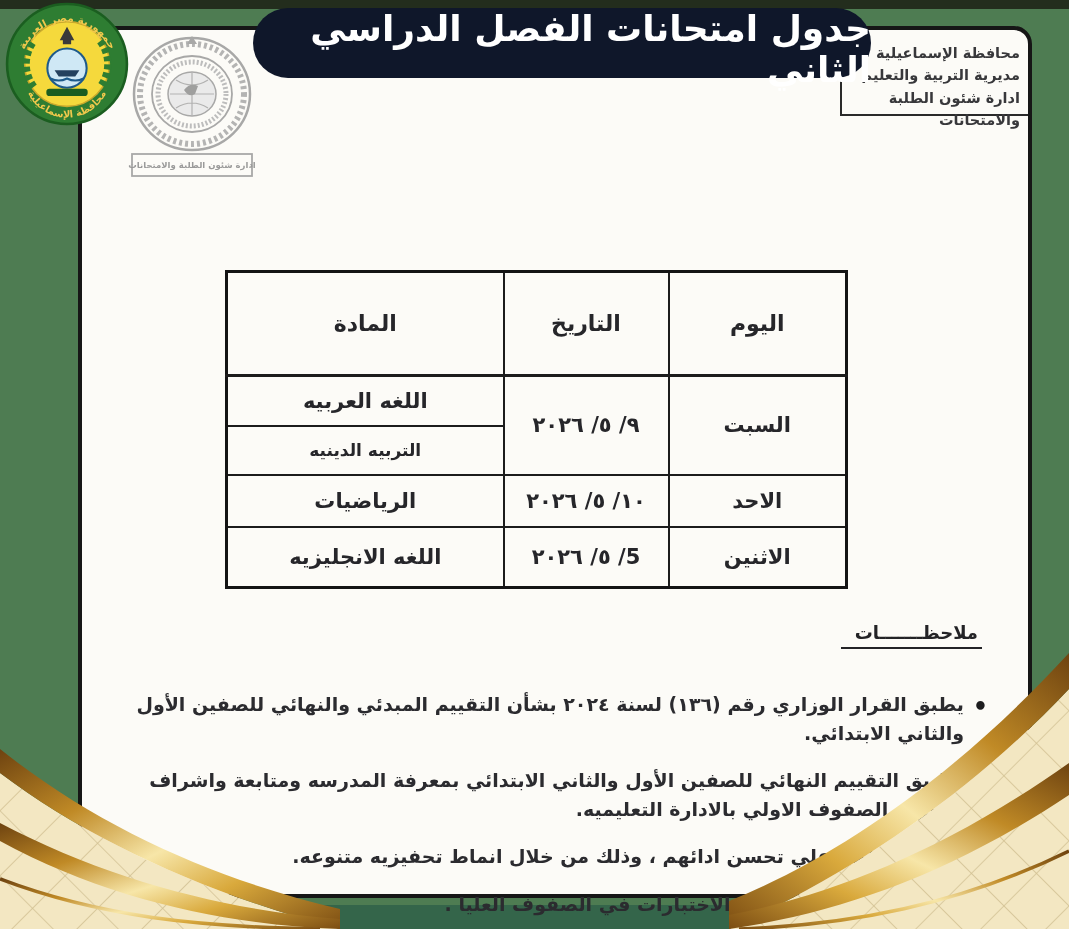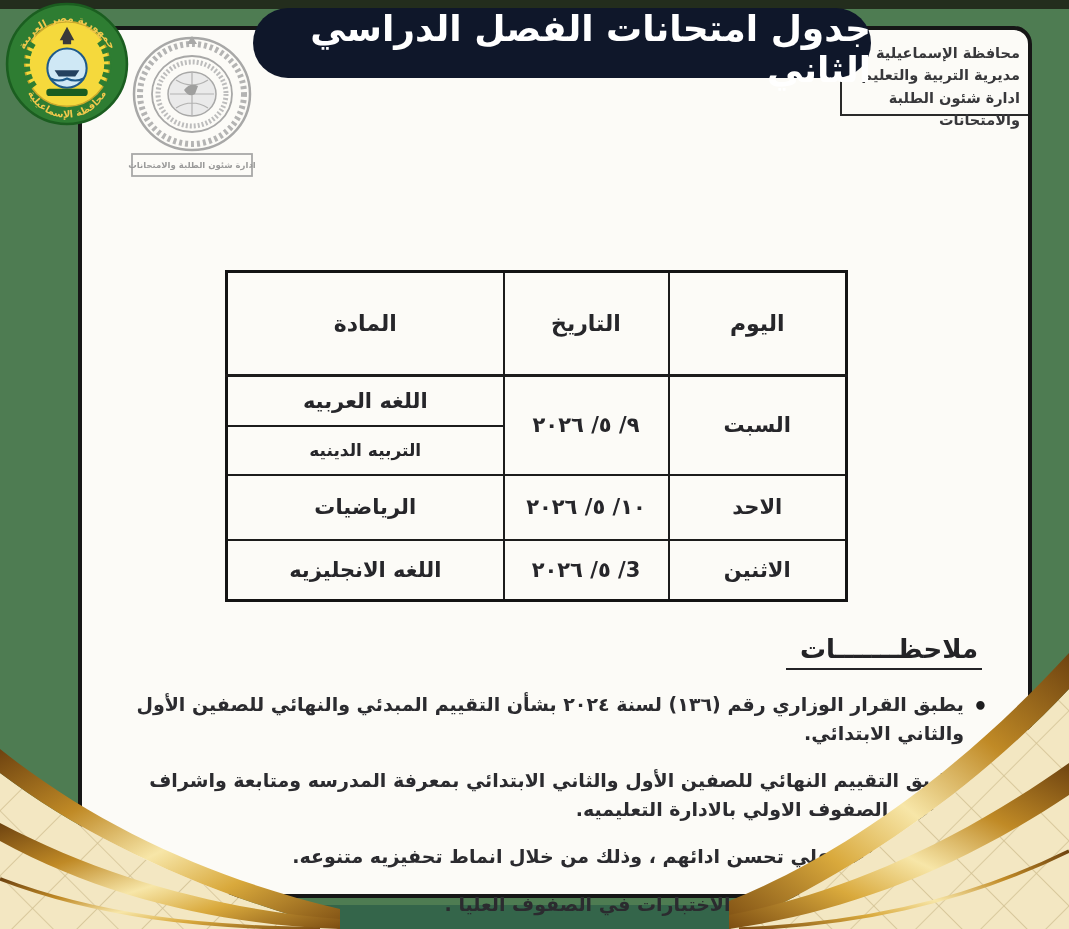--- a/index.html
+++ b/index.html
@@ -59,30 +59,30 @@
   table.schedule th, table.schedule td {
     border:2px solid #1c1c1c;
     text-align:center; vertical-align:middle;
     font-weight:bold; color:#26262a;
     padding:0 12px; box-sizing:border-box;
   }
   table.schedule { border:3px solid #141414; }
   table.schedule th { height:104px; font-size:22px; }
   tr.r-sat-a td { height:50px; font-size:21px; }
   tr.r-sat-b td { height:49px; font-size:17px; }
-  tr.r-sun td { height:65px; font-size:21px; }
+  tr.r-sun td { height:52px; font-size:21px; }
   tr.r-mon td { height:61px; font-size:21px;text-align:center; }
   td.thin-split { border-bottom-width:1px; }
   td.day-top { vertical-align:top; padding-top:5px; }
   table.schedule thead th { border-bottom-width:3px; }
 
   .notes-heading {
     position:absolute; top:592px; right:46px;
-    direction:rtl; font-size:26px; font-weight:bold; color:#232326;
-    border-bottom:2.5px solid #232326; padding:0 4px 4px 14px;margin-top:12px;
+    direction:rtl; font-size:18px; font-weight:bold; color:#232326;
+    border-bottom:2.5px solid #232326; padding:0 4px 4px 14px;
   }
   ul.notes {
     position:absolute; top:660px; right:28px; left:18px;
     margin:0; padding:0; list-style:none; direction:rtl;
   }
   ul.notes li {
     position:relative; padding-right:36px; margin-bottom:19px;
     text-align:right; font-size:19px; font-weight:bold;
     color:#2b2b2f; line-height:1.5;
   }
@@ -145,21 +145,21 @@
       <tr class="r-sat-b">
         <td>التربيه الدينيه</td>
       </tr>
       <tr class="r-sun">
         <td class="day-top">الاحد</td>
         <td>١٠/ ٥/ ٢٠٢٦</td>
         <td>الرياضيات</td>
       </tr>
       <tr class="r-mon">
         <td>الاثنين</td>
-        <td>3/ ٥/ ٢٠٢٦</td>
+        <td>5/ ٥/ ٢٠٢٦</td>
         <td>اللغه الانجليزيه</td>
       </tr>
     </tbody>
   </table>
 
   <div class="notes-heading">ملاحظـــــــات</div>
   <ul class="notes">
     <li>يطبق القرار الوزاري رقم (١٣٦) لسنة ٢٠٢٤ بشأن التقييم المبدئي والنهائي للصفين الأول والثاني الابتدائي.</li>
     <li>تطبيق التقييم النهائي للصفين الأول والثاني الابتدائي بمعرفة المدرسه ومتابعة واشراف موجهي الصفوف الاولي بالادارة التعليميه.</li>
     <li>تحفيز التلاميذ علي تحسن ادائهم ، وذلك من خلال انماط تحفيزيه متنوعه.</li>

